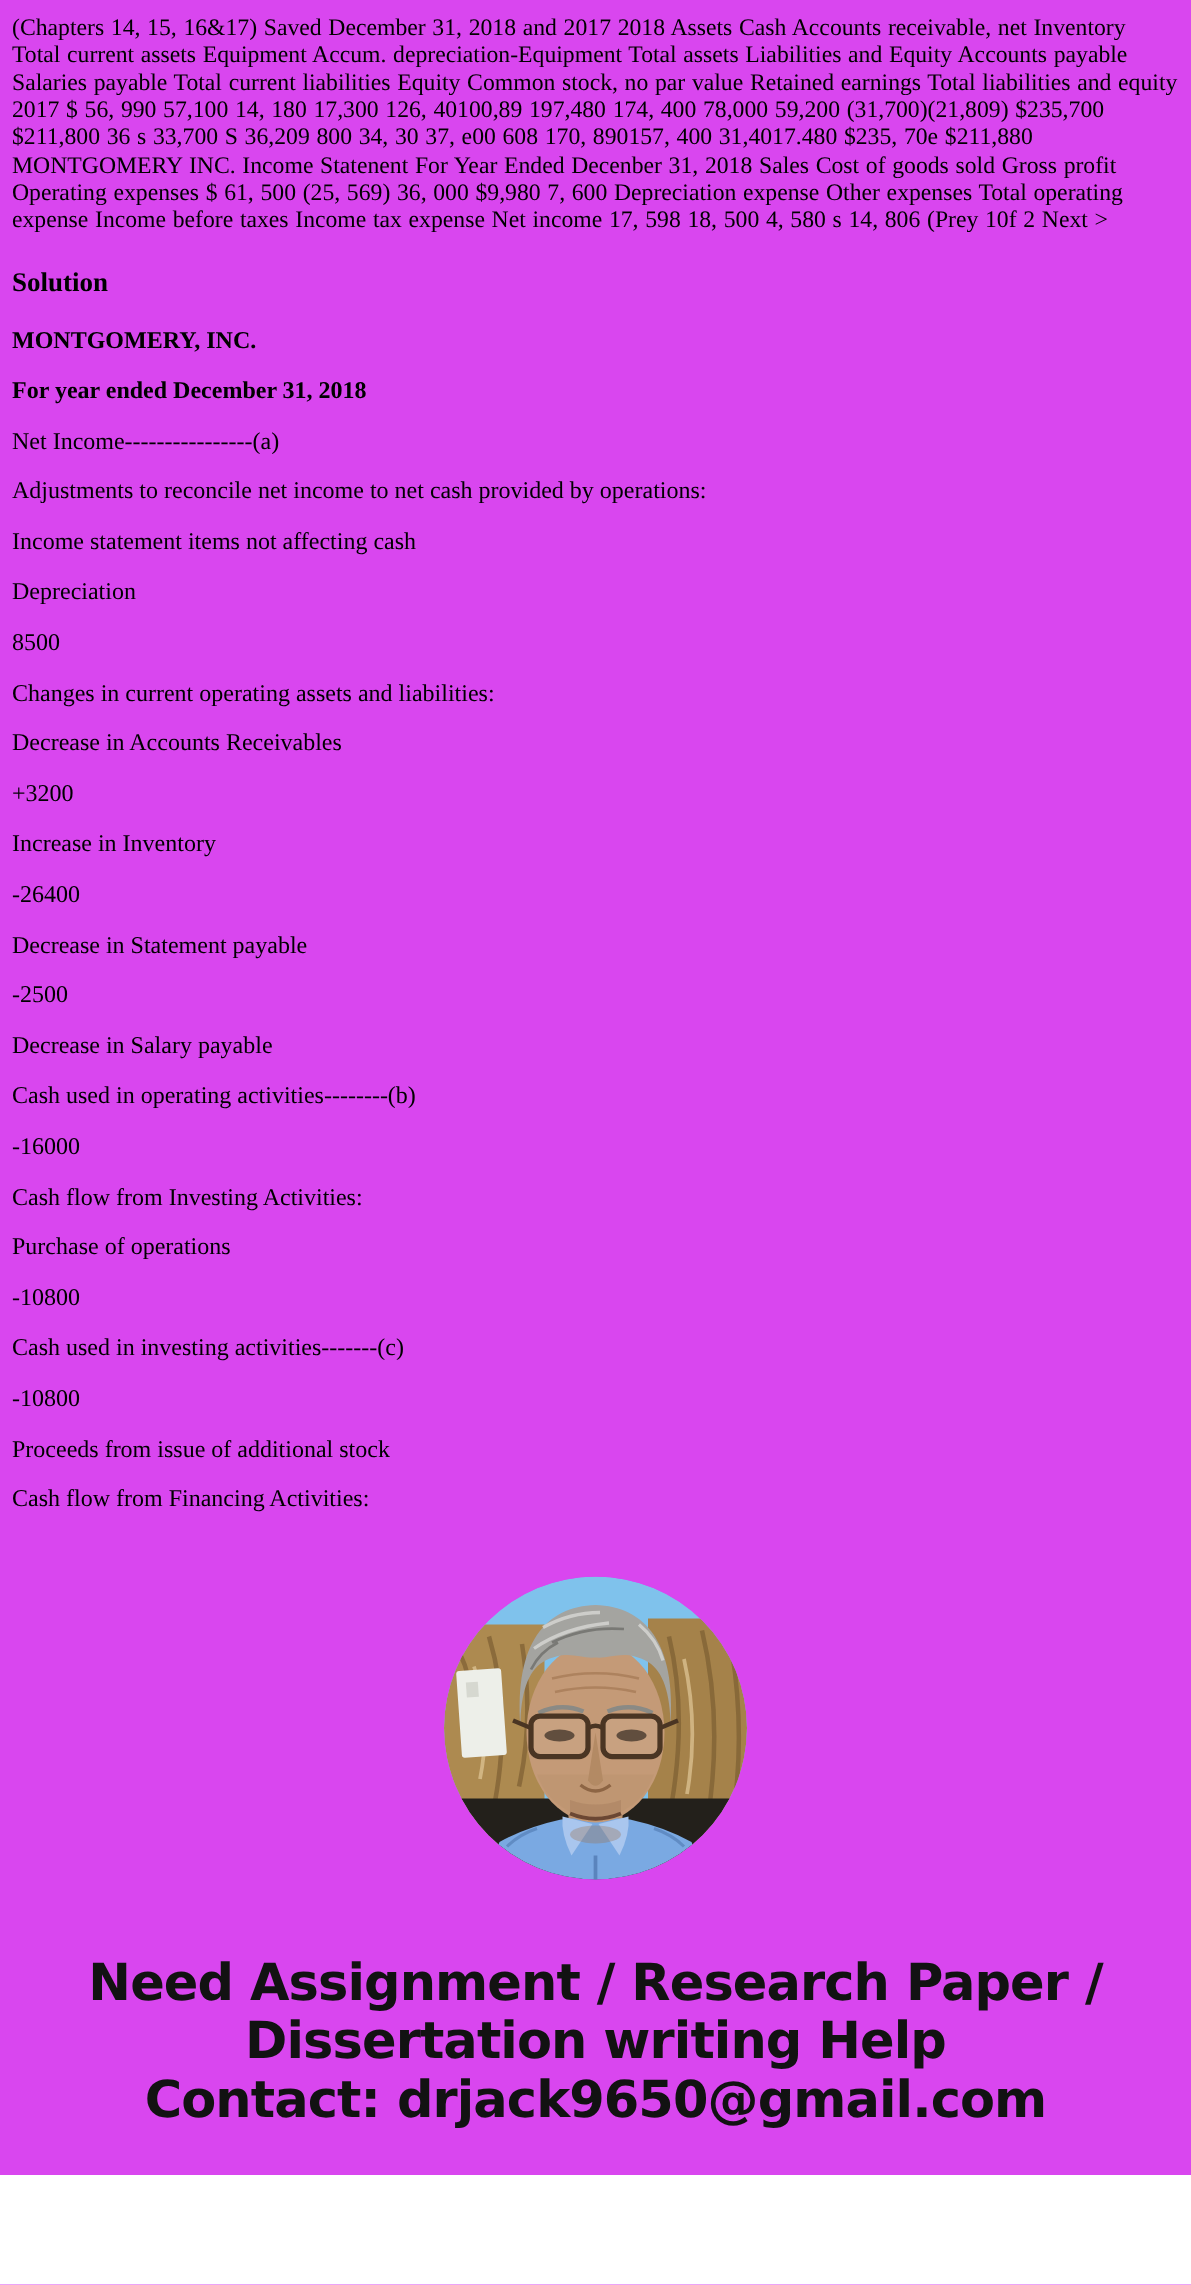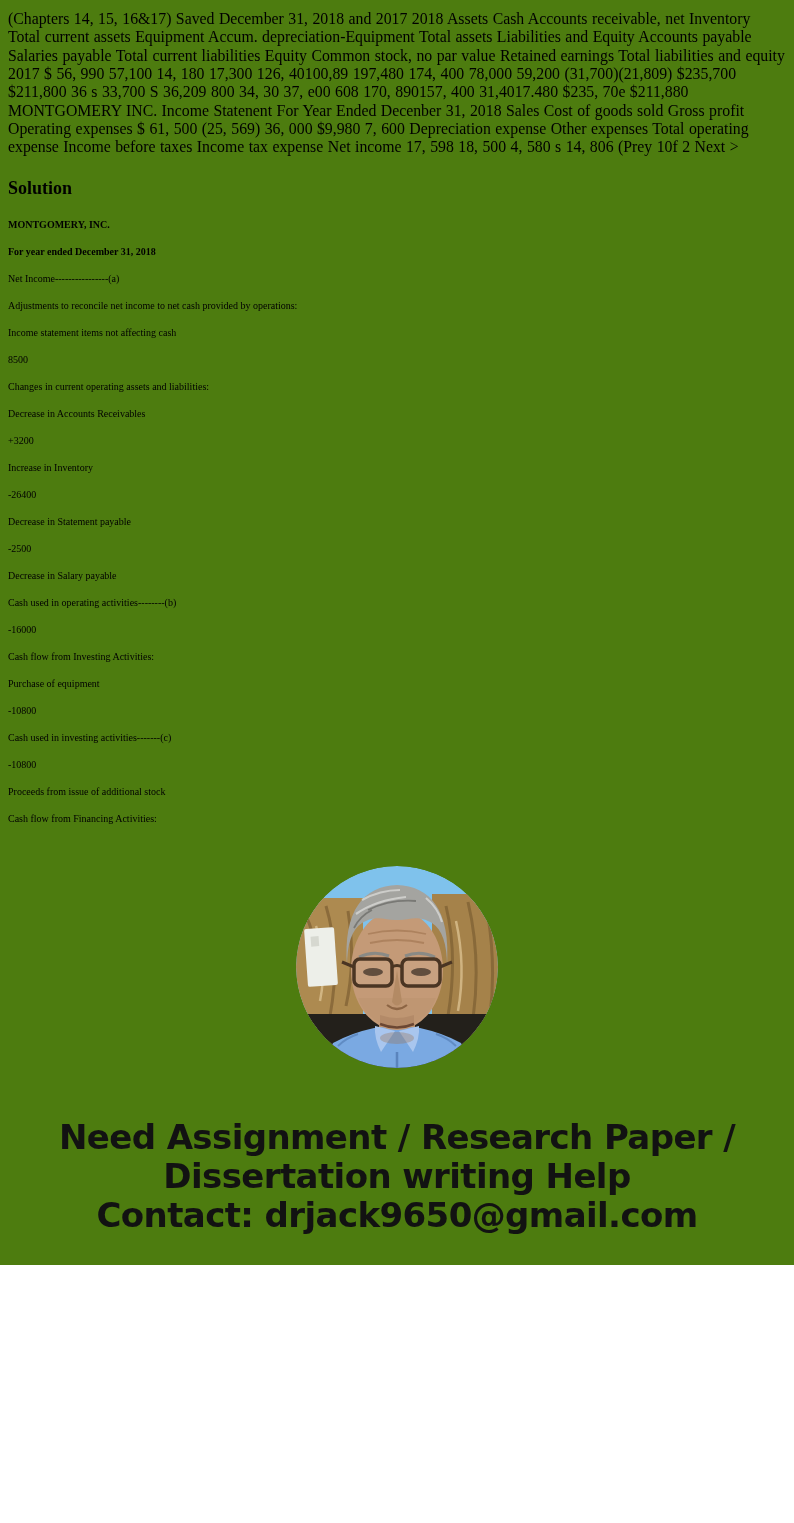--- a/index.html
+++ b/index.html
@@ -1,36 +1,36 @@
 <!DOCTYPE html>
 <html><head>
 <meta charset="utf-8">
 <style>
   html, body { margin: 0; padding: 0; background: #ffffff; color: #000000; }
   .page {
     width: 794px;
     box-sizing: border-box;
     padding: 8px 8px 30px 8px;
     font-family: "Liberation Serif", serif;
-    background: #4d7c0f;
+    background: #d946ef;
   }
   .header-par {
     margin: 2px 0 0 0;
     font-size: 15.8px;
     line-height: 1.16;
     word-spacing: 0.5px;
   }
   .solution-heading {
     font-family: "Liberation Serif", serif;
     font-size: 18px;
     font-weight: bold;
     margin: 21px 0 20px 0;
   }
   p.line {
-    font-size: 10px;
+    font-size: 16px;
     line-height: 1.1;
     margin: 16px 0;
   }
   p.line.bold { font-weight: bold; }
   .avatar {
     width: 202px;
     height: 202px;
     margin: 42px auto 0 auto;
     border-radius: 50%;
     overflow: hidden;
@@ -56,33 +56,34 @@
   <p class="header-par">(Chapters 14, 15, 16&amp;17) Saved December 31, 2018 and 2017 2018 Assets Cash Accounts receivable, net Inventory Total current assets Equipment Accum. depreciation-Equipment Total assets Liabilities and Equity Accounts payable Salaries payable Total current liabilities Equity Common stock, no par value Retained earnings Total liabilities and equity 2017 $ 56, 990 57,100 14, 180 17,300 126, 40100,89 197,480 174, 400 78,000 59,200 (31,700)(21,809) $235,700 $211,800 36 s 33,700 S 36,209 800 34, 30 37, e00 608 170, 890157, 400 31,4017.480 $235, 70e $211,880 MONTGOMERY INC. Income Statenent For Year Ended Decenber 31, 2018 Sales Cost of goods sold Gross profit Operating expenses $ 61, 500 (25, 569) 36, 000 $9,980 7, 600 Depreciation expense Other expenses Total operating expense Income before taxes Income tax expense Net income 17, 598 18, 500 4, 580 s 14, 806 (Prey 10f 2 Next &gt;</p>
 
   <h2 class="solution-heading">Solution</h2>
 
   <p class="line bold">MONTGOMERY, INC.</p>
   <p class="line bold">For year ended December 31, 2018</p>
 
   <p class="line">Net Income----------------(a)</p>
   <p class="line">Adjustments to reconcile net income to net cash provided by operations:</p>
   <p class="line">Income statement items not affecting cash</p>
+  <p class="line">Depreciation</p>
   <p class="line">8500</p>
   <p class="line">Changes in current operating assets and liabilities:</p>
   <p class="line">Decrease in Accounts Receivables</p>
   <p class="line">+3200</p>
   <p class="line">Increase in Inventory</p>
   <p class="line">-26400</p>
   <p class="line">Decrease in Statement payable</p>
   <p class="line">-2500</p>
   <p class="line">Decrease in Salary payable</p>
   <p class="line">Cash used in operating activities--------(b)</p>
   <p class="line">-16000</p>
   <p class="line">Cash flow from Investing Activities:</p>
-  <p class="line">Purchase of equipment</p>
+  <p class="line">Purchase of operations</p>
   <p class="line">-10800</p>
   <p class="line">Cash used in investing activities-------(c)</p>
   <p class="line">-10800</p>
   <p class="line">Proceeds from issue of additional stock</p>
   <p class="line">Cash flow from Financing Activities:</p>
 
   <div class="avatar">
     <svg viewBox="0 0 202 202" xmlns="http://www.w3.org/2000/svg">
       <defs>
         <clipPath id="avclip">

